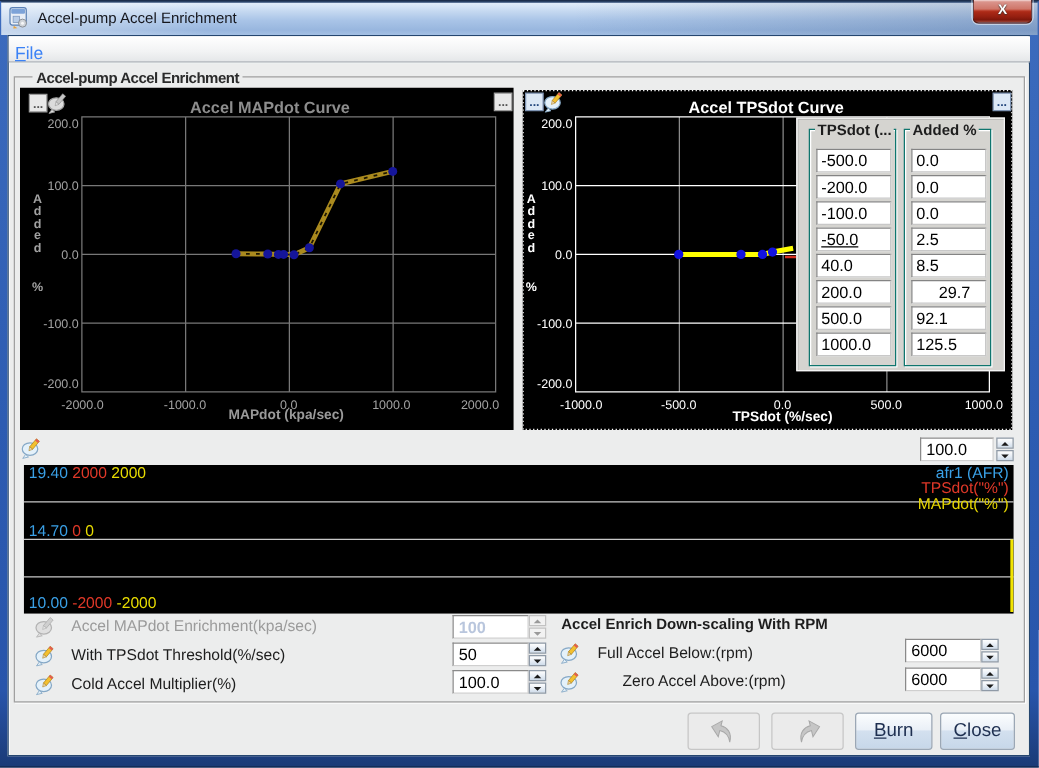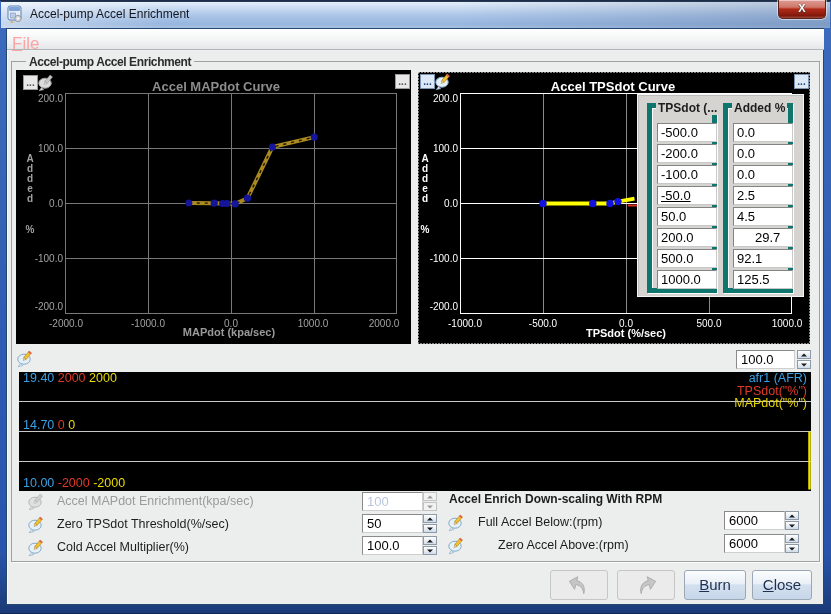--- a/index.html
+++ b/index.html
@@ -22,33 +22,33 @@
     background:linear-gradient(180deg,#dd9c95 0%,#cf7669 40%,#bf4937 46%,#ad2a17 52%,#941f10 75%,#7e170b 88%,#a04f42 100%);
     box-shadow:0 0 0 1px rgba(255,255,255,.5), inset 0 1px 0 rgba(255,255,255,.45);}
   #closebtn span{position:absolute;left:0;right:0;top:0;line-height:16px;text-align:center;
     color:#fff;font-size:11px;font-weight:bold;text-shadow:0 1px 1px #463430, 0 0 1px #463430;}
   #client{position:absolute;left:6px;top:28px;width:818px;height:577px;
     background:#eef0f1;border:1px solid #25466f;border-bottom:1px solid #25466f;
     box-shadow:inset 1px 1px 0 #fafbfc, inset -1px -1px 0 #fafbfc;}
   #menubar{position:absolute;left:7px;top:29px;width:817px;height:21px;
     background:linear-gradient(180deg,#ffffff 0%,#f2f3f4 60%,#e5e7e9 100%);
     border-bottom:1px solid #aeb4ba;}
-  #menufile{position:absolute;left:12px;top:34px;font-size:17px;color:#fca5a5;}
+  #menufile{position:absolute;left:12px;top:34px;font-size:14px;color:#3b82f6;}
   #content{position:absolute;left:8px;top:51px;width:815px;height:553px;background:#eceded;}
   
   #gbox{position:absolute;left:11px;top:61px;width:809px;height:501px;
     border:1px solid #a0a0a0;box-shadow:1px 1px 0 #fdfdfd;}
   #gbox-label{position:absolute;left:26px;top:55px;font-size:12px;font-weight:bold;letter-spacing:-0.4px;color:#2b2b2b;background:#eceded;padding:0 3px;}
   
   #chartL{position:absolute;left:16px;top:70px;}
   #chartR{position:absolute;left:418px;top:72px;}
   
   #vpanel{position:absolute;left:637px;top:94px;width:167px;height:203px;
     background:#d5d4d0;border:1px solid #f5f5f5;box-shadow:inset 1px 1px 0 #bdbdbb;}
-  .vgroup{position:absolute;top:8px;height:190px;border:5px solid #0f766e;box-shadow:1px 1px 0 #ffffff, inset 1px 1px 0 #ffffff;}
+  .vgroup{position:absolute;top:8px;height:190px;border:1px solid #0f766e;box-shadow:1px 1px 0 #ffffff, inset 1px 1px 0 #ffffff;}
   .vlabel{position:absolute;top:-7px;left:4px;background:#d5d4d0;padding:0 2px;font-size:12px;font-weight:bold;color:#1d1d1d;white-space:nowrap;}
   .vfield{position:absolute;left:5px;width:60px;height:19px;background:#fff;
     border:1px solid #848484;border-right-color:#c8c8c8;border-bottom-color:#c8c8c8;
     font-size:13px;color:#000;line-height:17px;padding-left:3px;}
   
   .rowtext{position:absolute;font-size:12.5px;color:#1d1d1d;white-space:nowrap;}
   .spinfield{position:absolute;background:#fff;border:1px solid #8a8a8a;border-right-color:#cfcfcf;border-bottom-color:#cfcfcf;
     font-size:13px;color:#000;padding-left:4px;}
   .spinbtns{position:absolute;width:14px;}
   .sbtn{position:absolute;left:0;width:14px;height:9px;
@@ -233,32 +233,32 @@
     </g>
   </svg>
 
   <div id="vpanel">
     <div class="vgroup" style="left:9px;width:70px;">
       <div class="vlabel">TPSdot (...</div>
       <div class="vfield" style="top:15px;">-500.0</div>
       <div class="vfield" style="top:36px;">-200.0</div>
       <div class="vfield" style="top:57px;">-100.0</div>
       <div class="vfield" style="top:78px;text-decoration:underline;">-50.0</div>
-      <div class="vfield" style="top:99px;">50.0</div>
+      <div class="vfield" style="top:99px;">40.0</div>
       <div class="vfield" style="top:120px;">200.0</div>
       <div class="vfield" style="top:141px;">500.0</div>
       <div class="vfield" style="top:162px;">1000.0</div>
     </div>
     <div class="vgroup" style="left:85px;width:70px;">
       <div class="vlabel">Added %</div>
       <div class="vfield" style="top:15px;">0.0</div>
       <div class="vfield" style="top:36px;">0.0</div>
       <div class="vfield" style="top:57px;">0.0</div>
       <div class="vfield" style="top:78px;">2.5</div>
-      <div class="vfield" style="top:99px;">4.5</div>
+      <div class="vfield" style="top:99px;">8.5</div>
       <div class="vfield" style="top:120px;padding-left:21px;">29.7</div>
       <div class="vfield" style="top:141px;">92.1</div>
       <div class="vfield" style="top:162px;">125.5</div>
     </div>
   </div>
 
   <svg class="abs" style="left:17px;top:350px;" width="17" height="18" viewBox="0 0 17 18">
       <use href="#icoBub"></use>
     </svg>
   <div class="spinfield" style="left:736px;top:350px;width:59px;height:19px;line-height:17px;">100.0</div>
@@ -286,34 +286,34 @@
       <text x="807" y="382" text-anchor="end" fill="#3aa0e6">afr1 (AFR)</text>
       <text x="807" y="394.5" text-anchor="end" fill="#e03828">TPSdot("%")</text>
       <text x="807" y="407" text-anchor="end" fill="#e6d600">MAPdot("%")</text>
     </g>
   </svg>
 
   <svg class="abs" style="left:28px;top:493px;" width="17" height="18" viewBox="0 0 17 18" opacity="0.75">
       <use href="#icoBubG"></use>
     </svg>
   <div class="rowtext" style="left:57px;top:494px;color:#9b9b9b;">Accel MAPdot Enrichment(kpa/sec)</div>
-  <div class="spinfield" style="left:362px;top:492px;width:61px;height:19px;line-height:17px;color:#b9c6dd;">100</div>
+  <div class="spinfield" style="left:362px;top:492px;width:61px;height:19px;line-height:17px;color:#b9c6dd;font-weight:bold;">100</div>
   <div class="spinbtns dis" style="left:423px;top:492px;height:19px;">
     <div class="sbtn up" style="background:#f2f2f2;border-color:#c2c2c2;">
         <div class="tri u" style="border-bottom-color:#9a9a9a;"></div>
       </div>
     <div class="sbtn dn" style="background:#f2f2f2;border-color:#c2c2c2;">
         <div class="tri d" style="border-top-color:#9a9a9a;"></div>
       </div>
   </div>
 
   <svg class="abs" style="left:28px;top:516px;" width="17" height="18" viewBox="0 0 17 18">
       <use href="#icoBub"></use>
     </svg>
-  <div class="rowtext" style="left:57px;top:517px;">Zero TPSdot Threshold(%/sec)</div>
+  <div class="rowtext" style="left:57px;top:517px;">With TPSdot Threshold(%/sec)</div>
   <div class="spinfield" style="left:362px;top:514px;width:61px;height:19px;line-height:17px;">50</div>
   <div class="spinbtns" style="left:423px;top:514px;height:19px;">
     <div class="sbtn up">
         <div class="tri u"></div>
       </div>
     <div class="sbtn dn">
         <div class="tri d"></div>
       </div>
   </div>
 

